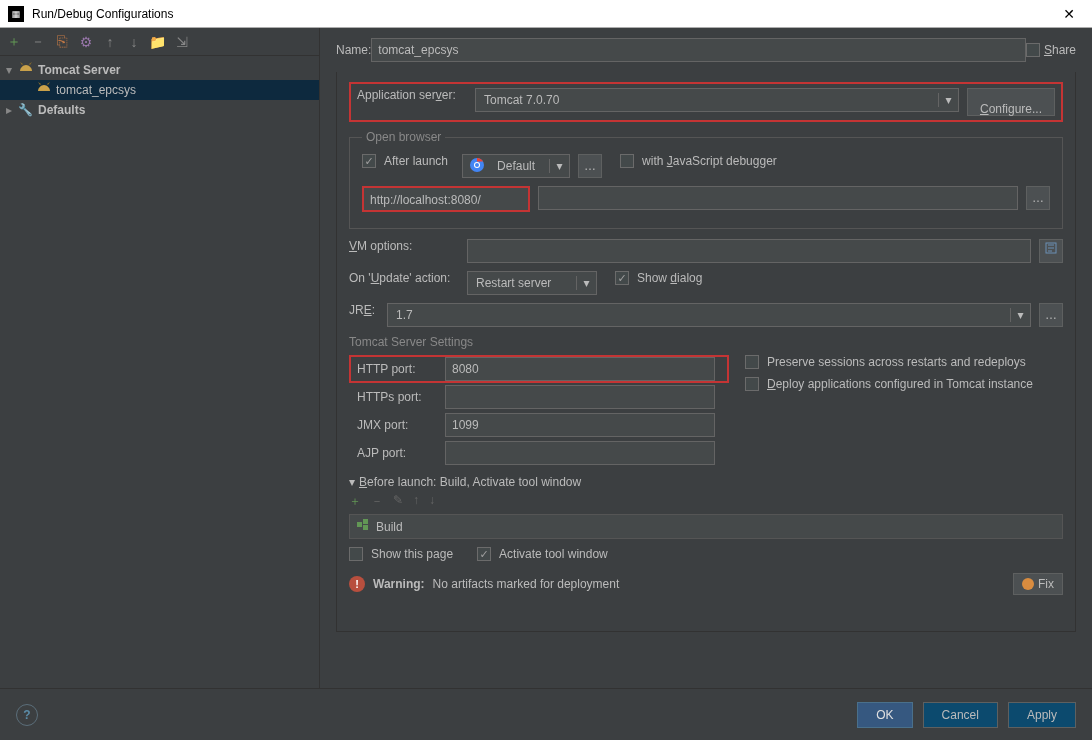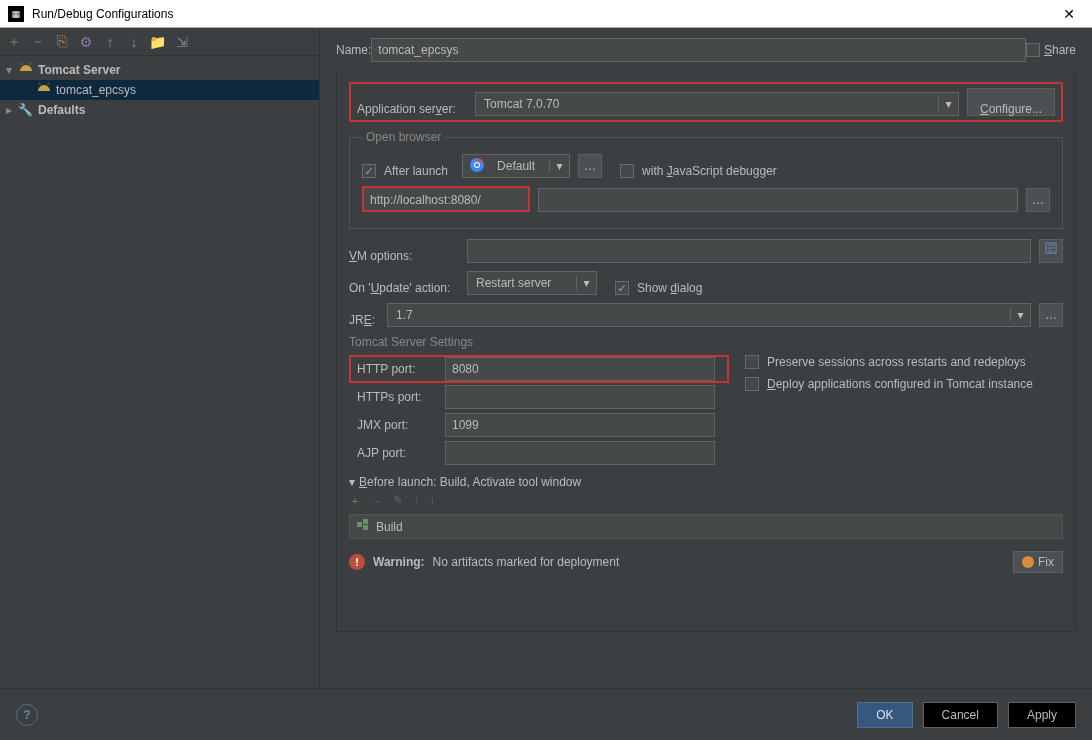--- a/index.html
+++ b/index.html
@@ -26,21 +26,21 @@
 .namerow input { flex: 1; height: 24px; background: #45494a; border: 1px solid #646464; color: #bbb; padding: 0 6px; }
 .share { display: flex; align-items: center; gap: 4px; }
 .share .cb { width: 14px; height: 14px; border: 1px solid #6b6b6b; background: #43494a; }
 
 .tabs { display: flex; border-bottom: 1px solid #323232; }
 .tab { padding: 6px 12px; color: #bbb; cursor: pointer; border: 1px solid transparent; border-bottom: none; }
 .tab.active { background: #515658; border-color: #323232; color: #bbb; }
 
 .panel { border: 1px solid #323232; border-top: none; padding: 10px 12px; height: 560px; overflow: hidden; }
 .redbox { border: 2px solid #c43434; }
-.row { display: flex; align-items: flex-end; margin-bottom: 8px; gap: 8px; }
+.row { display: flex; align-items: flex-start; margin-bottom: 8px; gap: 8px; }
 .row label { min-width: 110px; }
 .dd { display: flex; align-items: center; height: 24px; background: #45494a; border: 1px solid #646464; }
 .dd .ddtxt { flex: 1; padding: 0 8px; }
 .dd .ddarr { width: 20px; text-align: center; border-left: 1px solid #646464; }
 .btn { height: 24px; padding: 13px 12px; background: #4c5052; border: 1px solid #5e6060; color: #bbb; cursor: pointer; }
 .smallbtn { width: 24px; height: 24px; background: #4c5052; border: 1px solid #5e6060; color: #bbb; text-align: center; line-height: 22px; cursor: pointer; }
 fieldset { border: 1px solid #555; padding: 10px 12px 8px 12px; margin-bottom: 10px; }
 fieldset legend { padding: 0 4px; color: #888; }
 .chk { width: 14px; height: 14px; border: 1px solid #6b6b6b; display: inline-flex; align-items: center; justify-content: center; background: #43494a; }
 .chk.checked::after { content: "✓"; color: #a0a0a0; font-size: 11px; }
@@ -57,21 +57,21 @@
 .builditem { background: #45494a; border: 1px solid #555; padding: 3px 6px; display: flex; align-items: center; gap: 6px; }
 
 .warnrow { display: flex; align-items: center; gap: 8px; margin-top: 12px; }
 .warnicon { width: 16px; height: 16px; border-radius: 50%; background: #b84f3e; color: #fff; text-align: center; line-height: 16px; font-weight: bold; font-size: 11px; }
 .fixbtn { margin-left: auto; display: flex; align-items: center; gap: 4px; background: #4c5052; border: 1px solid #5e6060; padding: 3px 8px; cursor: pointer; }
 .bulb { width: 12px; height: 12px; background: #d98c3f; border-radius: 50%; }
 
 .footer { height: 52px; display: flex; align-items: center; padding: 0 16px; border-top: 1px solid #323232; gap: 10px; }
 .help { width: 22px; height: 22px; border-radius: 50%; border: 1px solid #5b6e7a; color: #5b8ca8; text-align: center; line-height: 20px; font-weight: bold; }
 .footer .spacer { flex: 1; }
-.fbtn { height: 26px; padding: 0 18px; background: #000000; border: 1px solid #5e6060; color: #bbb; cursor: pointer; }
+.fbtn { height: 26px; padding: 0 18px; background: #0c4a6e; border: 1px solid #5e6060; color: #bbb; cursor: pointer; }
 .fbtn.primary { background: #365880; border-color: #4a708b; color: #e0e0e0; }
 
 u { text-decoration: underline; }
 .svg16 { width: 16px; height: 16px; }
 </style>
 </head>
 <body>
 
 <div class="titlebar">
   <div class="appicon">▦</div>
@@ -248,20 +248,26 @@
         <div class="builditem">
           <span style="color:#629755">
             <svg width="14" height="14" viewBox="0 0 14 14">
                 <rect x="1" y="4" width="5" height="5" fill="#629755"></rect>
                 <rect x="7" y="1" width="5" height="5" fill="#629755"></rect>
                 <rect x="7" y="7" width="5" height="5" fill="#629755"></rect>
               </svg>
           </span>
           <span>Build</span>
         </div>
+        <div class="row" style="margin-top:8px">
+          <span class="chk"></span>
+          <span>Show this page</span>
+          <span class="chk checked" style="margin-left:16px"></span>
+          <span>Activate tool window</span>
+        </div>
       </div>
 
       <div class="warnrow">
         <span class="warnicon">!</span>
         <span style="font-weight:bold">Warning:</span>
         <span>No artifacts marked for deployment</span>
         <div class="fixbtn">
           <span class="bulb"></span>
           <span>Fix</span>
         </div>

